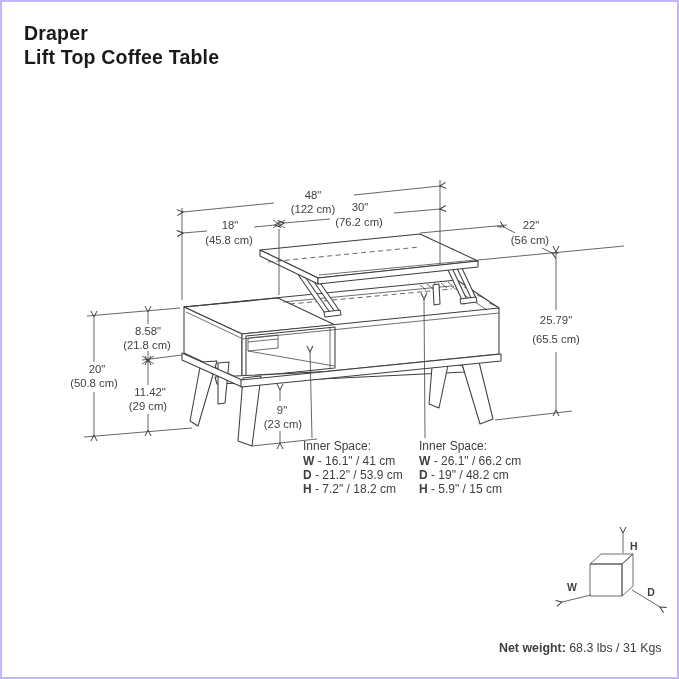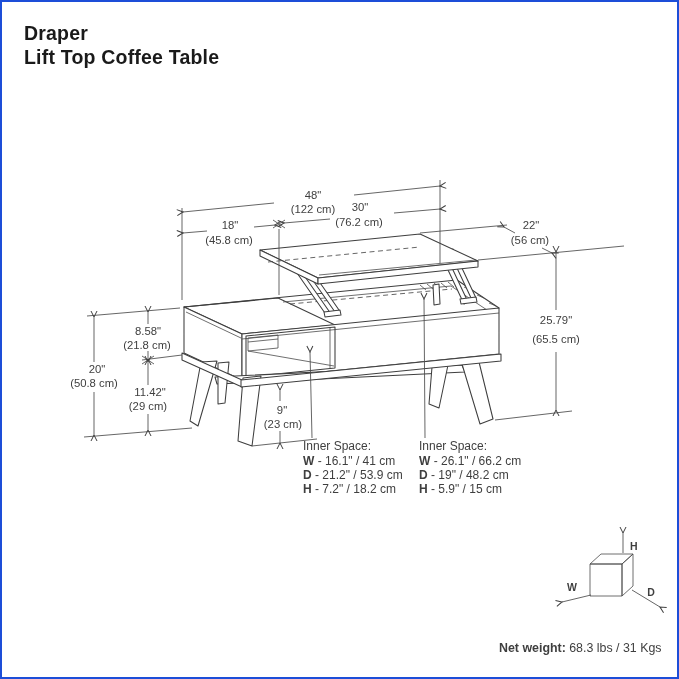--- a/index.html
+++ b/index.html
@@ -1,18 +1,18 @@
 <!DOCTYPE html>
 <html><head>
 <meta charset="utf-8">
 <style>
   html,body{margin:0;padding:0;background:#888;}
   #page{
     width:679px;height:679px;box-sizing:border-box;
-    background:#ffffff;border:2px solid #1d4ed8;position:relative;
+    background:#ffffff;border:2px solid #c4b5fd;position:relative;
     font-family:"Liberation Sans", sans-serif;
   }
   svg{display:block;}
   text{font-family:"Liberation Sans", sans-serif;fill:#3f3f3f;}
   .ttl{font-size:19.5px;font-weight:bold;fill:#1a1a1a;letter-spacing:.2px;}
   .dim{font-size:11.3px;text-anchor:middle;}
   .inner{font-size:12px;}
   .nw{font-size:12.4px;}
   .b{font-weight:bold;}
   .ln{stroke:#3e3e3e;stroke-width:1.05;fill:none;stroke-linejoin:round;stroke-linecap:round;}

